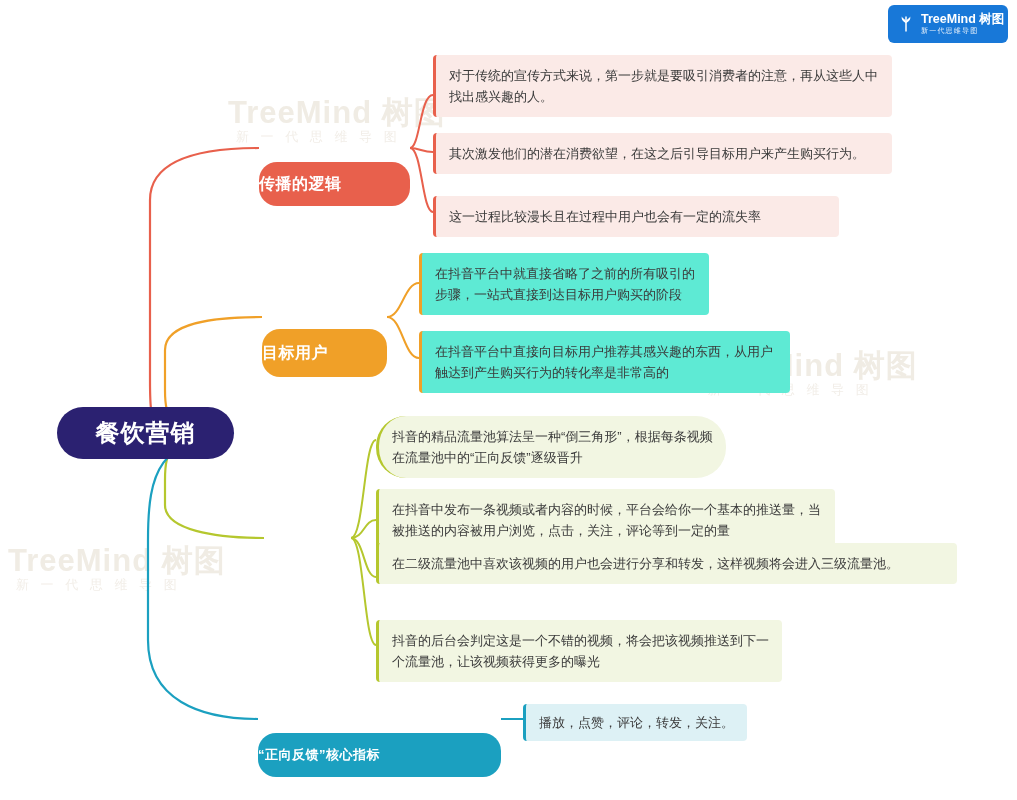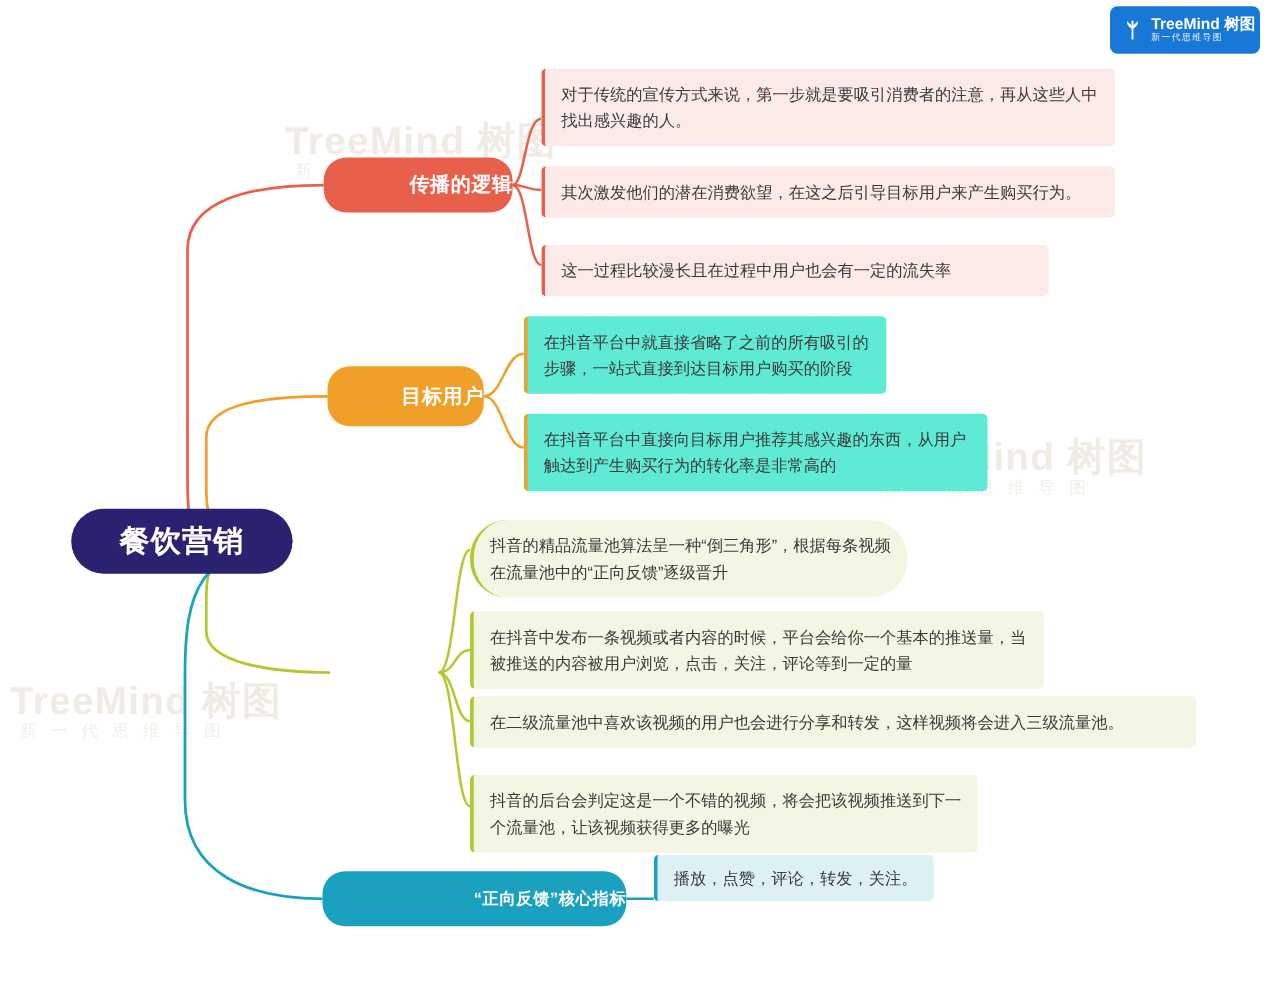--- a/index.html
+++ b/index.html
@@ -80,25 +80,26 @@
     background: #2b2171;
     border-radius: 26px;
     justify-content: center;
     color: #ffffff;
     font-size: 24px;
     font-weight: bold;
     letter-spacing: 1px;
   }
   .branch {
     border-radius: 18px;
-    justify-content: flex-end;
+    justify-content: flex-start;
     color: #ffffff;
     font-size: 16px;
     font-weight: bold;
     letter-spacing: .5px;
+    margin-top: 36px;
   }
   .b1 { left: 259px; top: 126px; width: 151px; height: 44px; background: #e8604c; }
   .b2 { left: 262px; top: 293px; width: 125px; height: 48px; background: #f0a028; }
   .b3 { left: 264px; top: 514px; width: 87px; height: 48px; background: #b5c72e; }
   .b4 { left: 258px; top: 697px; width: 243px; height: 44px; background: #1ba0c0; font-size: 13px; }
 
   .leaf {
     position: absolute;
     box-sizing: border-box;
     border-radius: 4px;
@@ -115,24 +116,24 @@
   
   .l1 { left: 433px; top: 55px;  width: 459px; }
   .l2 { left: 433px; top: 133px; width: 459px; }
   .l3 { left: 433px; top: 196px; width: 406px; }
   
   .l4 { left: 419px; top: 253px; width: 290px; }
   .l5 { left: 419px; top: 331px; width: 371px; }
   
   .l6 { left: 376px; top: 416px; width: 350px; border-radius: 30px; }
   .l7 { left: 376px; top: 489px; width: 459px; }
-  .l8 { left: 376px; top: 557px; width: 581px; }
+  .l8 { left: 376px; top: 543px; width: 581px; }
   .l9 { left: 376px; top: 620px; width: 406px; }
   
-  .l10 { left: 523px; top: 684px; width: 224px; padding-top: 8px; padding-bottom: 8px; }
+  .l10 { left: 523px; top: 704px; width: 224px; padding-top: 8px; padding-bottom: 8px; }
 </style>
 </head>
 <body>
 
 <div id="canvas">
 
   <div class="watermark wm-title" style="left:228px; top:92px;">TreeMind 树图</div>
   <div class="watermark wm-sub" style="left:236px; top:128px;">新 一 代 思 维 导 图</div>
 
   <div class="watermark wm-title" style="left:700px; top:345px;">TreeMind 树图</div>

